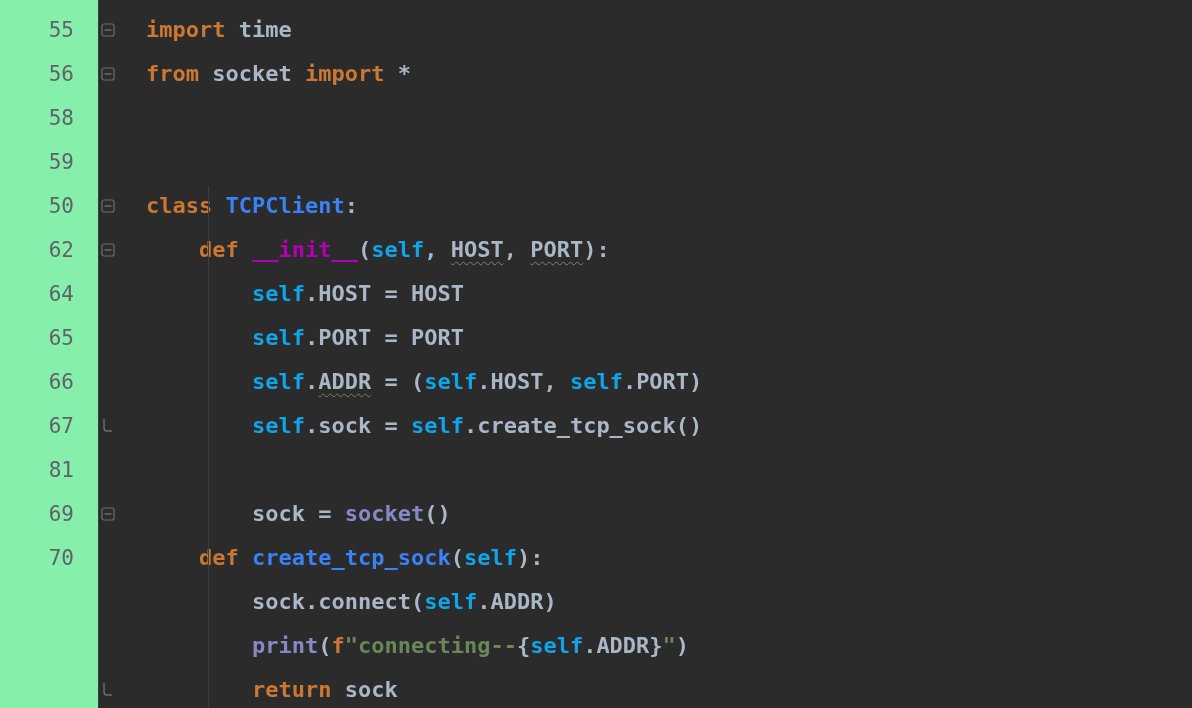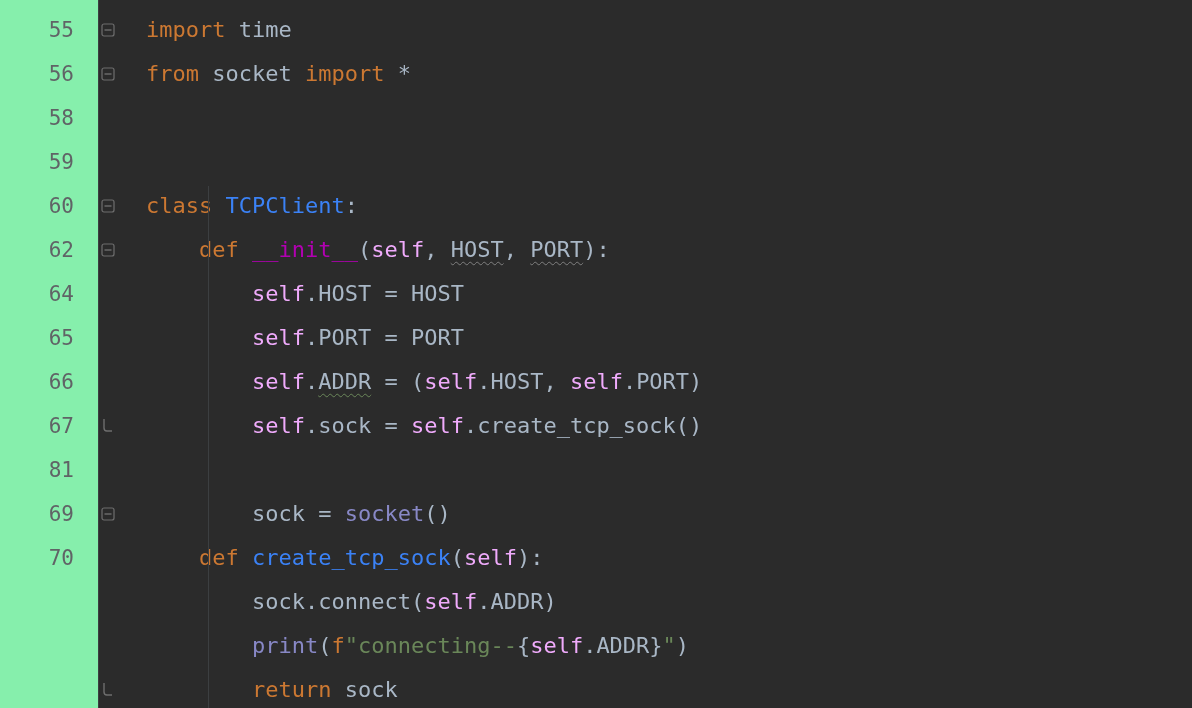--- a/index.html
+++ b/index.html
@@ -49,26 +49,27 @@
     align-items: center;
     justify-content: flex-start;
     padding-left: 2px;
   }
   .fold svg { display: block; }
   .code-line {
     height: 44px;
     line-height: 44px;
     white-space: pre;
     padding-left: 14px;
+    font-weight: bold;
   }
   
   .kw { color: #cc7832; }          
   .id { color: #a9b7c6; }          
   .fn { color: #3b82f6; }          
-  .slf { color: #f0abfc; margin-top: 34px; }         
+  .slf { color: #0ea5e9; margin-top: 34px; }         
   .op { color: #a9b7c6; }          
   .builtin { color: #8888c6; }     
   .str { color: #6a8759; }         
   .mag { color: #b200b2; }         
   .wavy {
     text-decoration: underline wavy #808080;
     text-decoration-thickness: 1px;
     text-underline-offset: 4px;
   }
   .wavy-green {
@@ -87,21 +88,21 @@
 </style>
 </head>
 <body>
 
 <div class="editor">
   <div class="gutter" id="gutter">
       <div class="ln">55</div>
       <div class="ln">56</div>
       <div class="ln">58</div>
       <div class="ln">59</div>
-      <div class="ln">60</div>
+      <div class="ln">50</div>
       <div class="ln">62</div>
       <div class="ln">64</div>
       <div class="ln">65</div>
       <div class="ln">66</div>
       <div class="ln">67</div>
       <div class="ln">81</div>
       <div class="ln">69</div>
       <div class="ln">70</div>
     </div>
   <div class="foldcol" id="foldcol">

